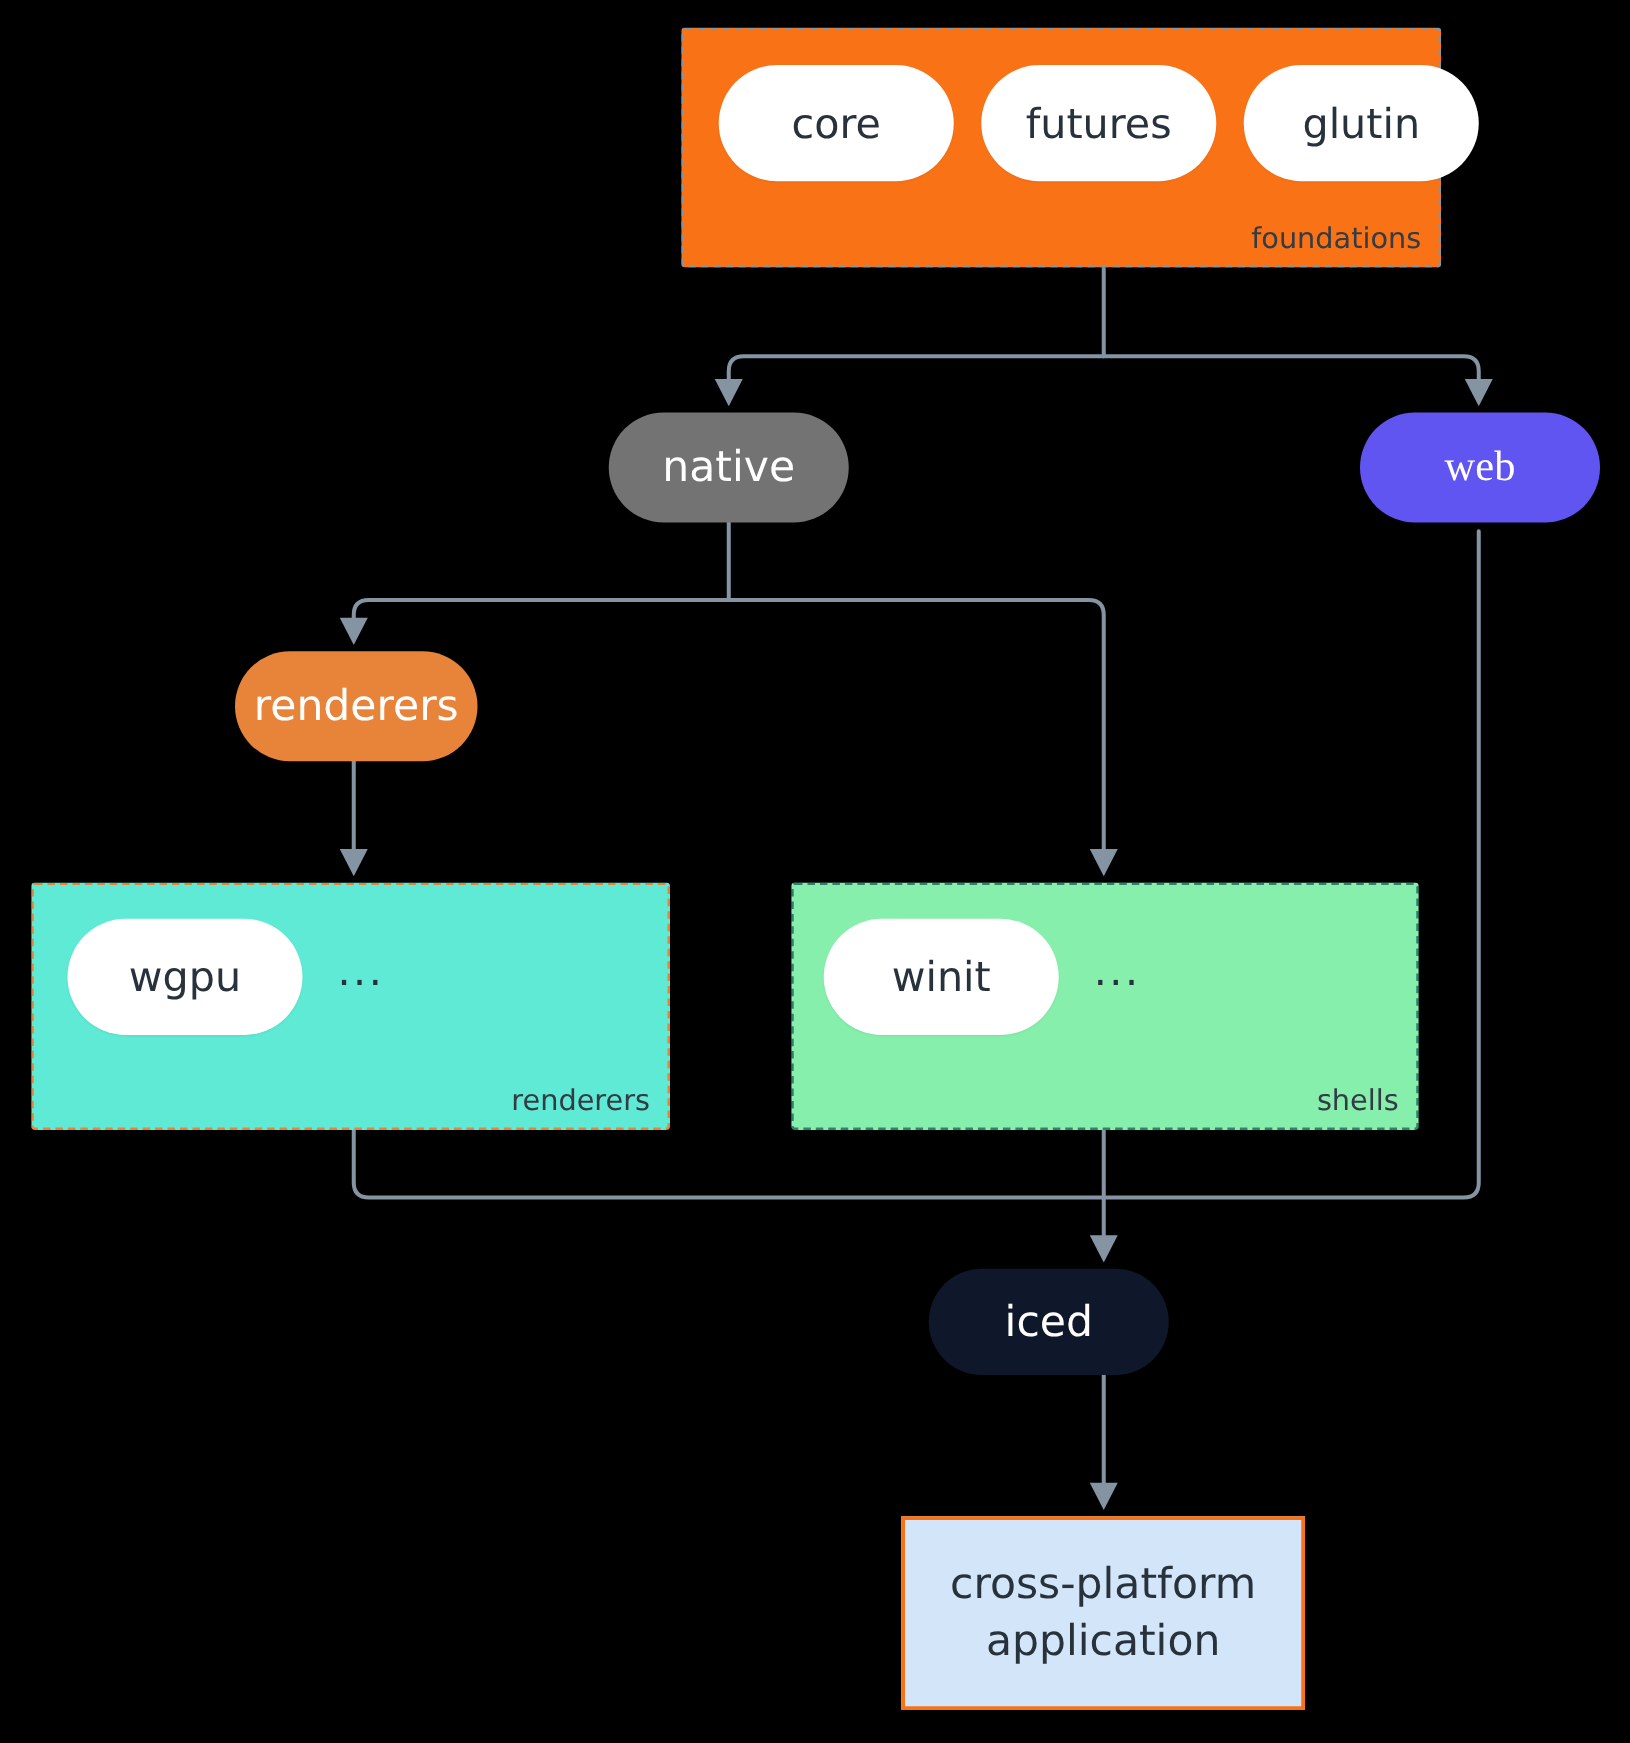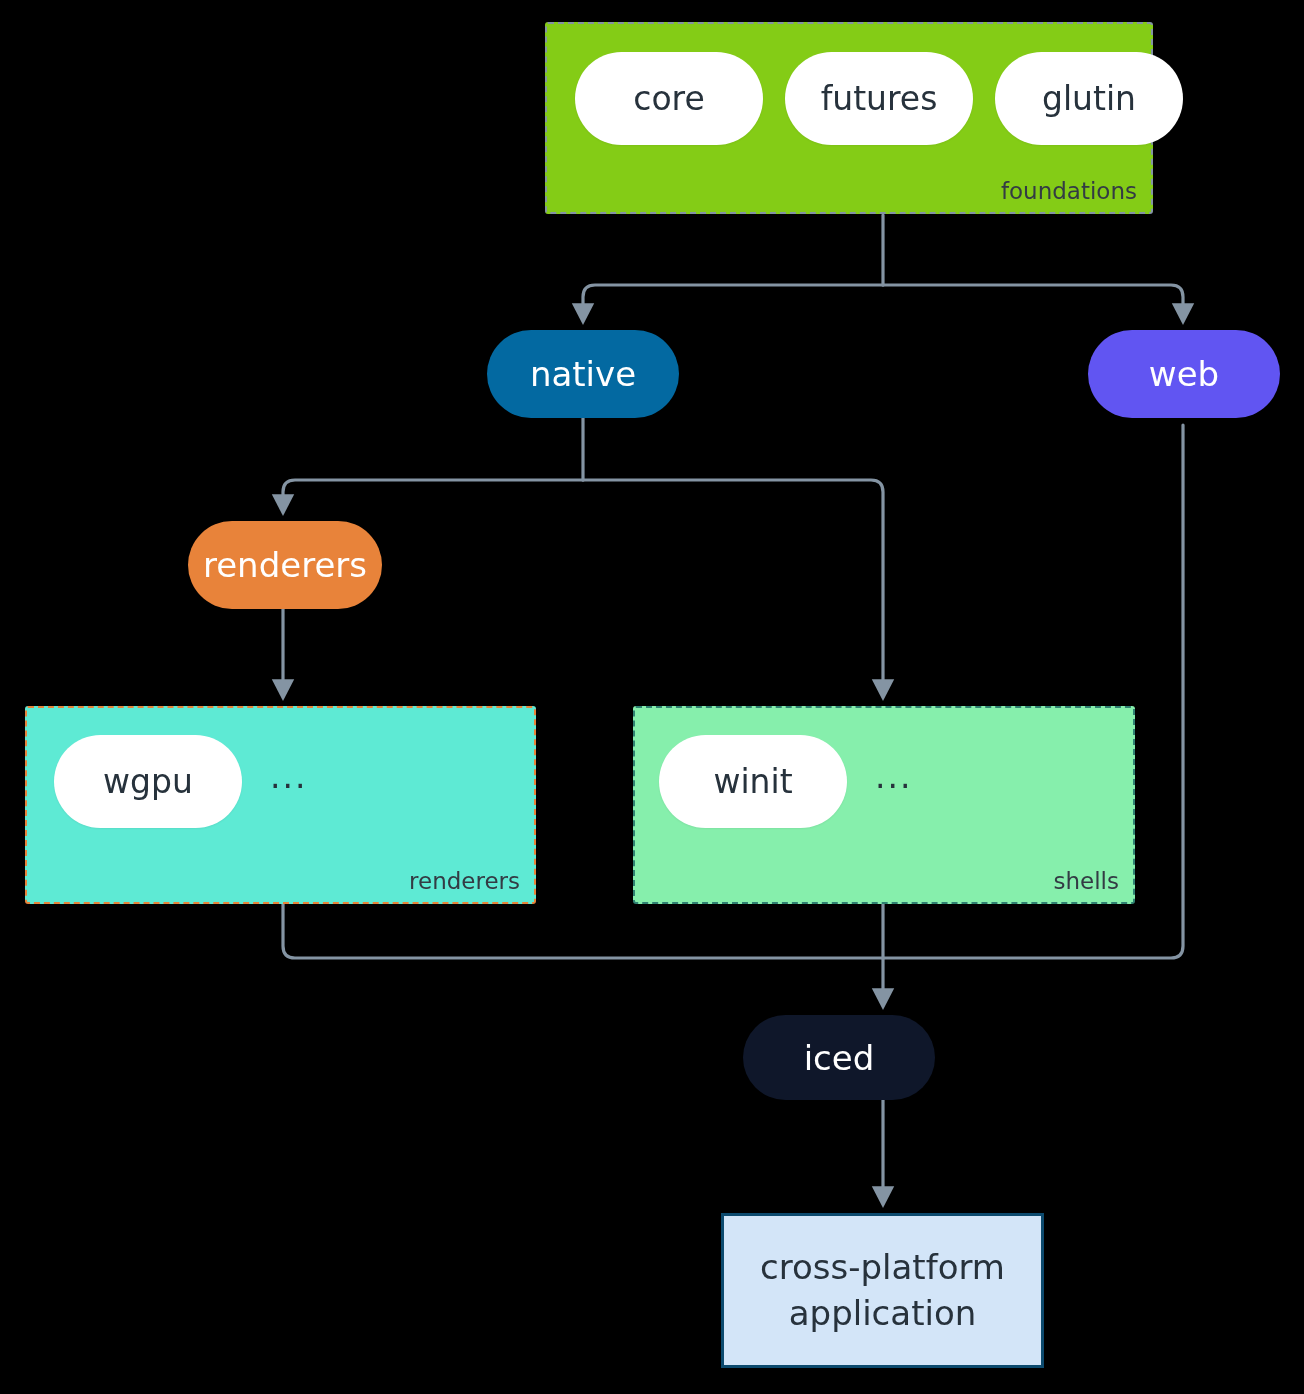--- a/index.html
+++ b/index.html
@@ -51,21 +51,21 @@
     align-items: center;
     gap: 22px;
   }
 
   
   #grp-foundations {
     left: 545px;
     top: 22px;
     width: 608px;
     height: 192px;
-    background: #84cc16;
+    background: #f97316;
     border-color: #8494A3;
   }
   #grp-foundations .group-row { left: 28px; top: 28px; }
 
   
   #grp-renderers {
     left: 25px;
     top: 706px;
     width: 511px;
     height: 198px;
@@ -117,26 +117,27 @@
     align-items: center;
     justify-content: center;
     border-radius: 999px;
     font-size: 34px;
     color: #FFFFFF;
     white-space: nowrap;
   }
   #node-native {
     left: 487px; top: 330px;
     width: 192px; height: 88px;
-    background: #0369a1;
+    background: #737373;
   }
   #node-web {
     left: 1088px; top: 330px;
     width: 192px; height: 88px;
     background: #6155F2;
+    font-family: Liberation Serif, serif;
   }
   #node-graphics {
     left: 188px; top: 521px;
     width: 194px; height: 88px;
     background: #E8833A;
   }
   #node-iced {
     left: 743px; top: 1015px;
     width: 192px; height: 85px;
     background: #0f172a;
@@ -144,21 +145,21 @@
 
   
   #node-app {
     position: absolute;
     left: 721px;
     top: 1213px;
     width: 323px;
     height: 155px;
     box-sizing: border-box;
     background: #D3E5F8;
-    border: 3px solid #0c4a6e;
+    border: 3px solid #f97316;
     display: flex;
     flex-direction: column;
     align-items: center;
     justify-content: center;
     font-size: 34px;
     line-height: 1.35;
     color: #27323C;
     text-align: center;
   }
 </style>

